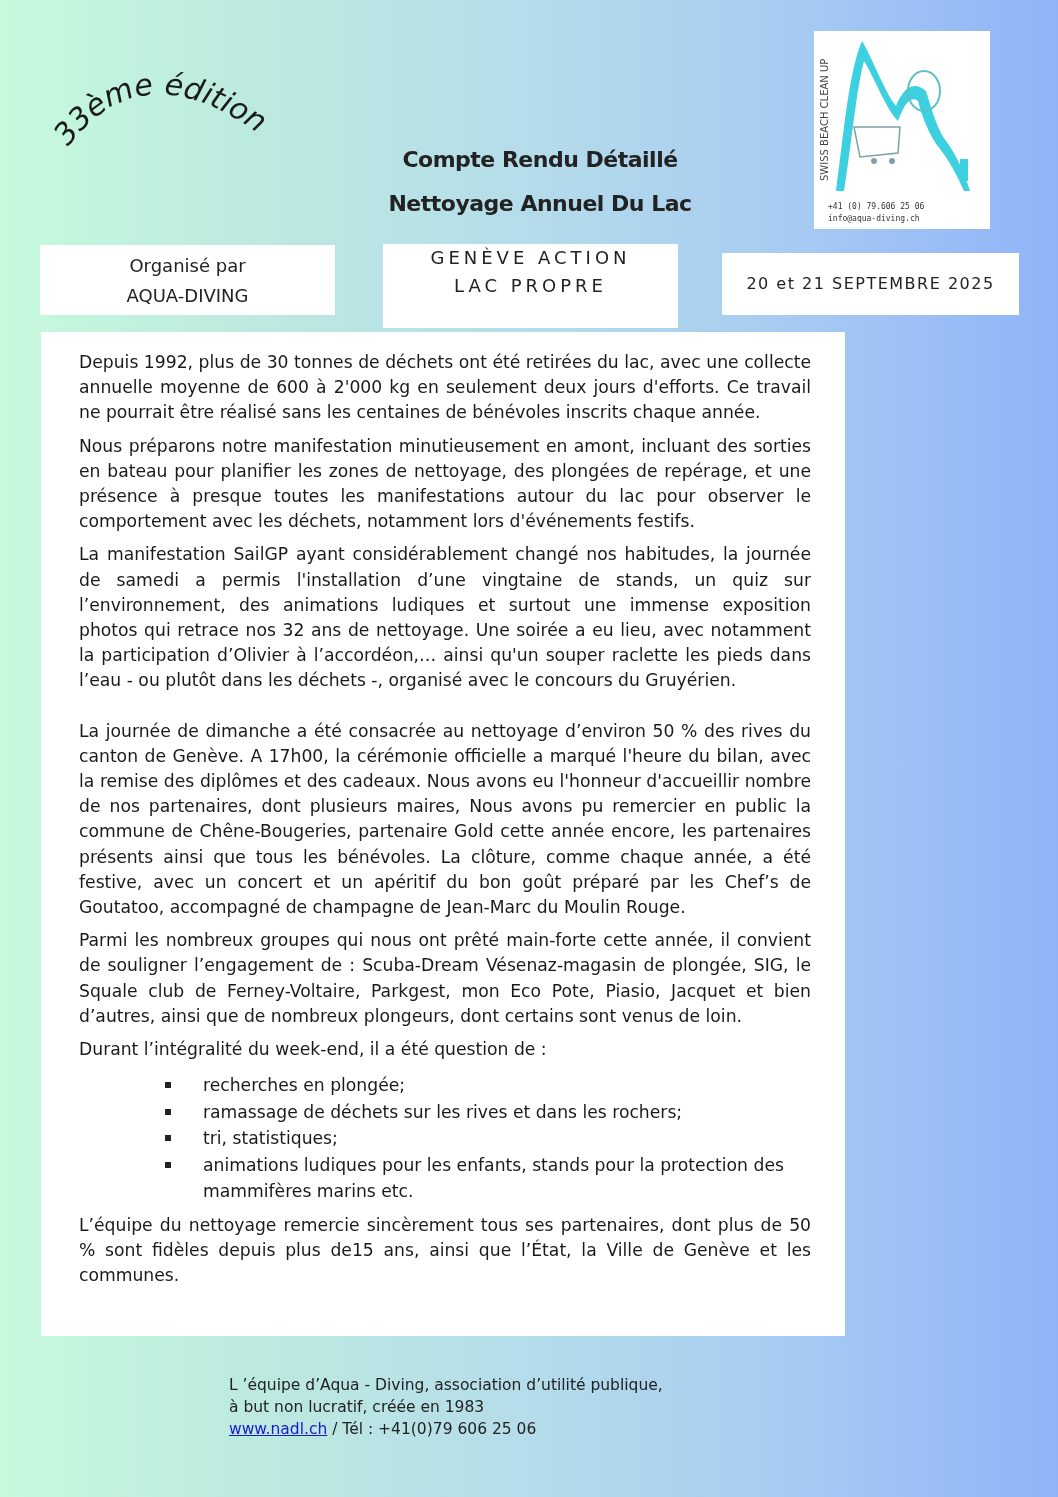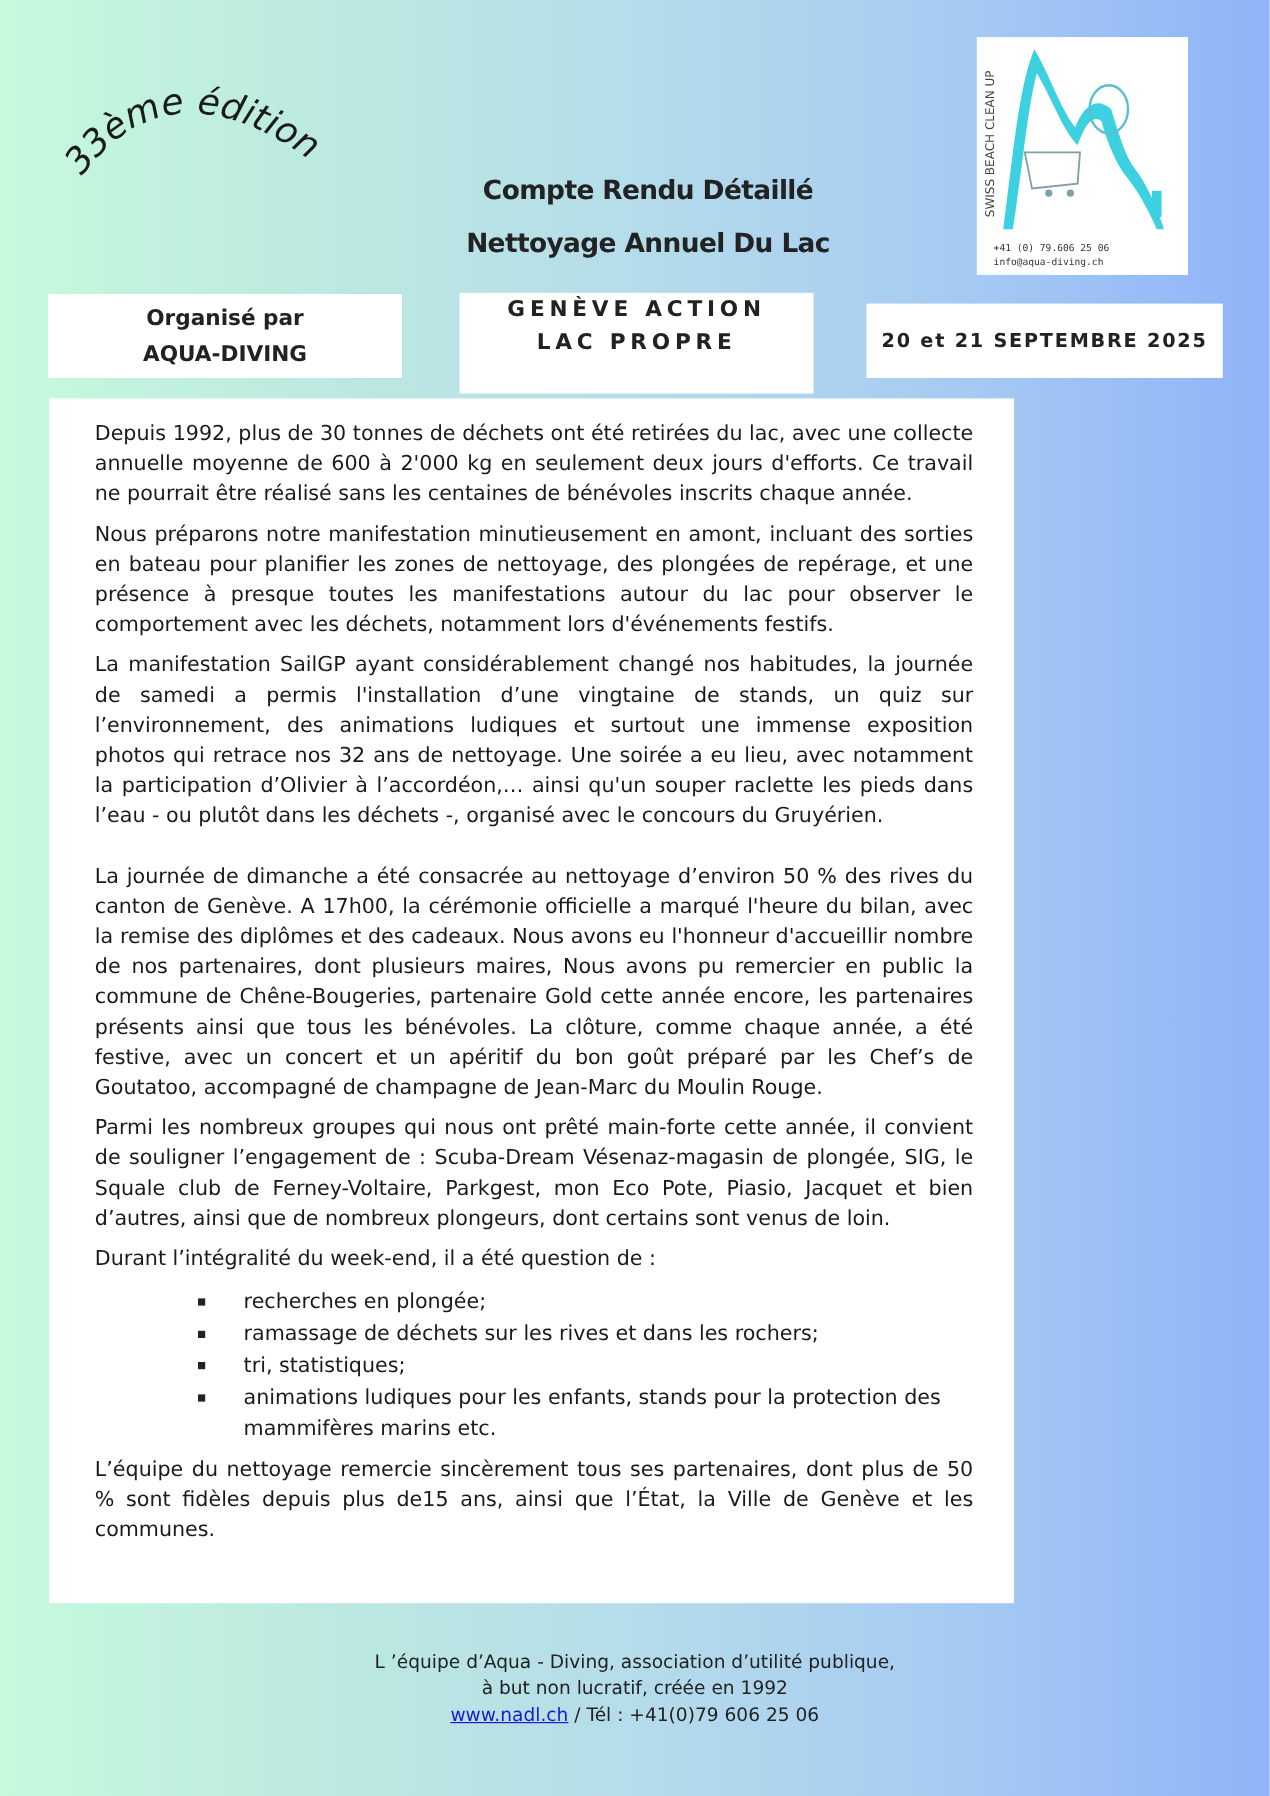--- a/index.html
+++ b/index.html
@@ -17,39 +17,39 @@
     background: #ffffff;
   }
   .logo svg { width: 100%; height: 100%; display: block; }
   .title {
     position: absolute; left: 300px; top: 138px; width: 480px; text-align: center;
     font-family: "DejaVu Sans", sans-serif; font-weight: bold; font-size: 22px; line-height: 44px;
     color: #222; letter-spacing: -0.5px;
   }
   .title div { display: block; }
   .box {
-    position: absolute; background: #ffffff; text-align: center; font-weight: bold; color: #222;
+    position: absolute; background: #ffffff; text-align: center; font-weight: normal; color: #222;
   }
   .box-org { left: 40px; top: 245px; width: 295px; height: 70px; font-size: 18px; line-height: 30px; padding-top: 6px; box-sizing: border-box; }
   .box-action { left: 383px; top: 244px; width: 295px; height: 84px; font-size: 18px; line-height: 28px; letter-spacing: 4px; box-sizing: border-box; }
   .box-date { left: 722px; top: 253px; width: 297px; height: 62px; font-size: 16px; line-height: 62px; letter-spacing: 1.5px; }
   .main {
     position: absolute; left: 41px; top: 332px; width: 804px; height: 1004px; background: #ffffff;
     box-sizing: border-box; padding: 18px 34px 0 38px;
     font-size: 17.2px; line-height: 25.2px; color: #1a1a1a;
   }
   .main p { margin: 0 0 8px 0; text-align: justify; text-align-last: left; }
   .main p.gap { margin-top: 25px; }
   .bullets { list-style: none; margin: 10px 0 8px 0; padding: 0 0 0 86px; }
   .bullets li { position: relative; padding-left: 38px; margin: 0; line-height: 26.5px; }
   .bullets li .bullet {
     position: absolute; left: 0; top: 10px; width: 6px; height: 6px; background: #222;
   }
   .footer {
-    position: absolute; left: 229px; top: 1374px; width: 600px; text-align: center;
+    position: absolute; left: 229px; top: 1374px; width: 600px; text-align: left;
     font-size: 15.5px; line-height: 22px; color: #222;
   }
   .footer a { color: #1a1ad0; text-decoration: underline; }
 </style>
 </head>
 <body>
 
 <div class="edition">
   <svg viewBox="0 0 230 110">
     <defs>
@@ -106,17 +106,17 @@
     <li><span class="bullet"></span><span>recherches en plongée;</span></li>
     <li><span class="bullet"></span><span>ramassage de déchets sur les rives et dans les rochers;</span></li>
     <li><span class="bullet"></span><span>tri, statistiques;</span></li>
     <li><span class="bullet"></span><span>animations ludiques pour les enfants, stands pour la protection des mammifères marins etc.</span></li>
   </ul>
   <p>L’équipe du nettoyage remercie sincèrement tous ses partenaires, dont plus de 50 % sont fidèles depuis plus de15 ans, ainsi que l’État, la Ville de Genève et les communes.</p>
 </div>
 
 <div class="footer">
   <div>L ’équipe d’Aqua - Diving, association d’utilité publique,</div>
-  <div>à but non lucratif, créée en 1992</div>
+  <div>à but non lucratif, créée en 1983</div>
   <div>
     <a>www.nadl.ch</a><span> / Tél : +41(0)79 606 25 06</span>
   </div>
 </div>
 
 </body></html>

